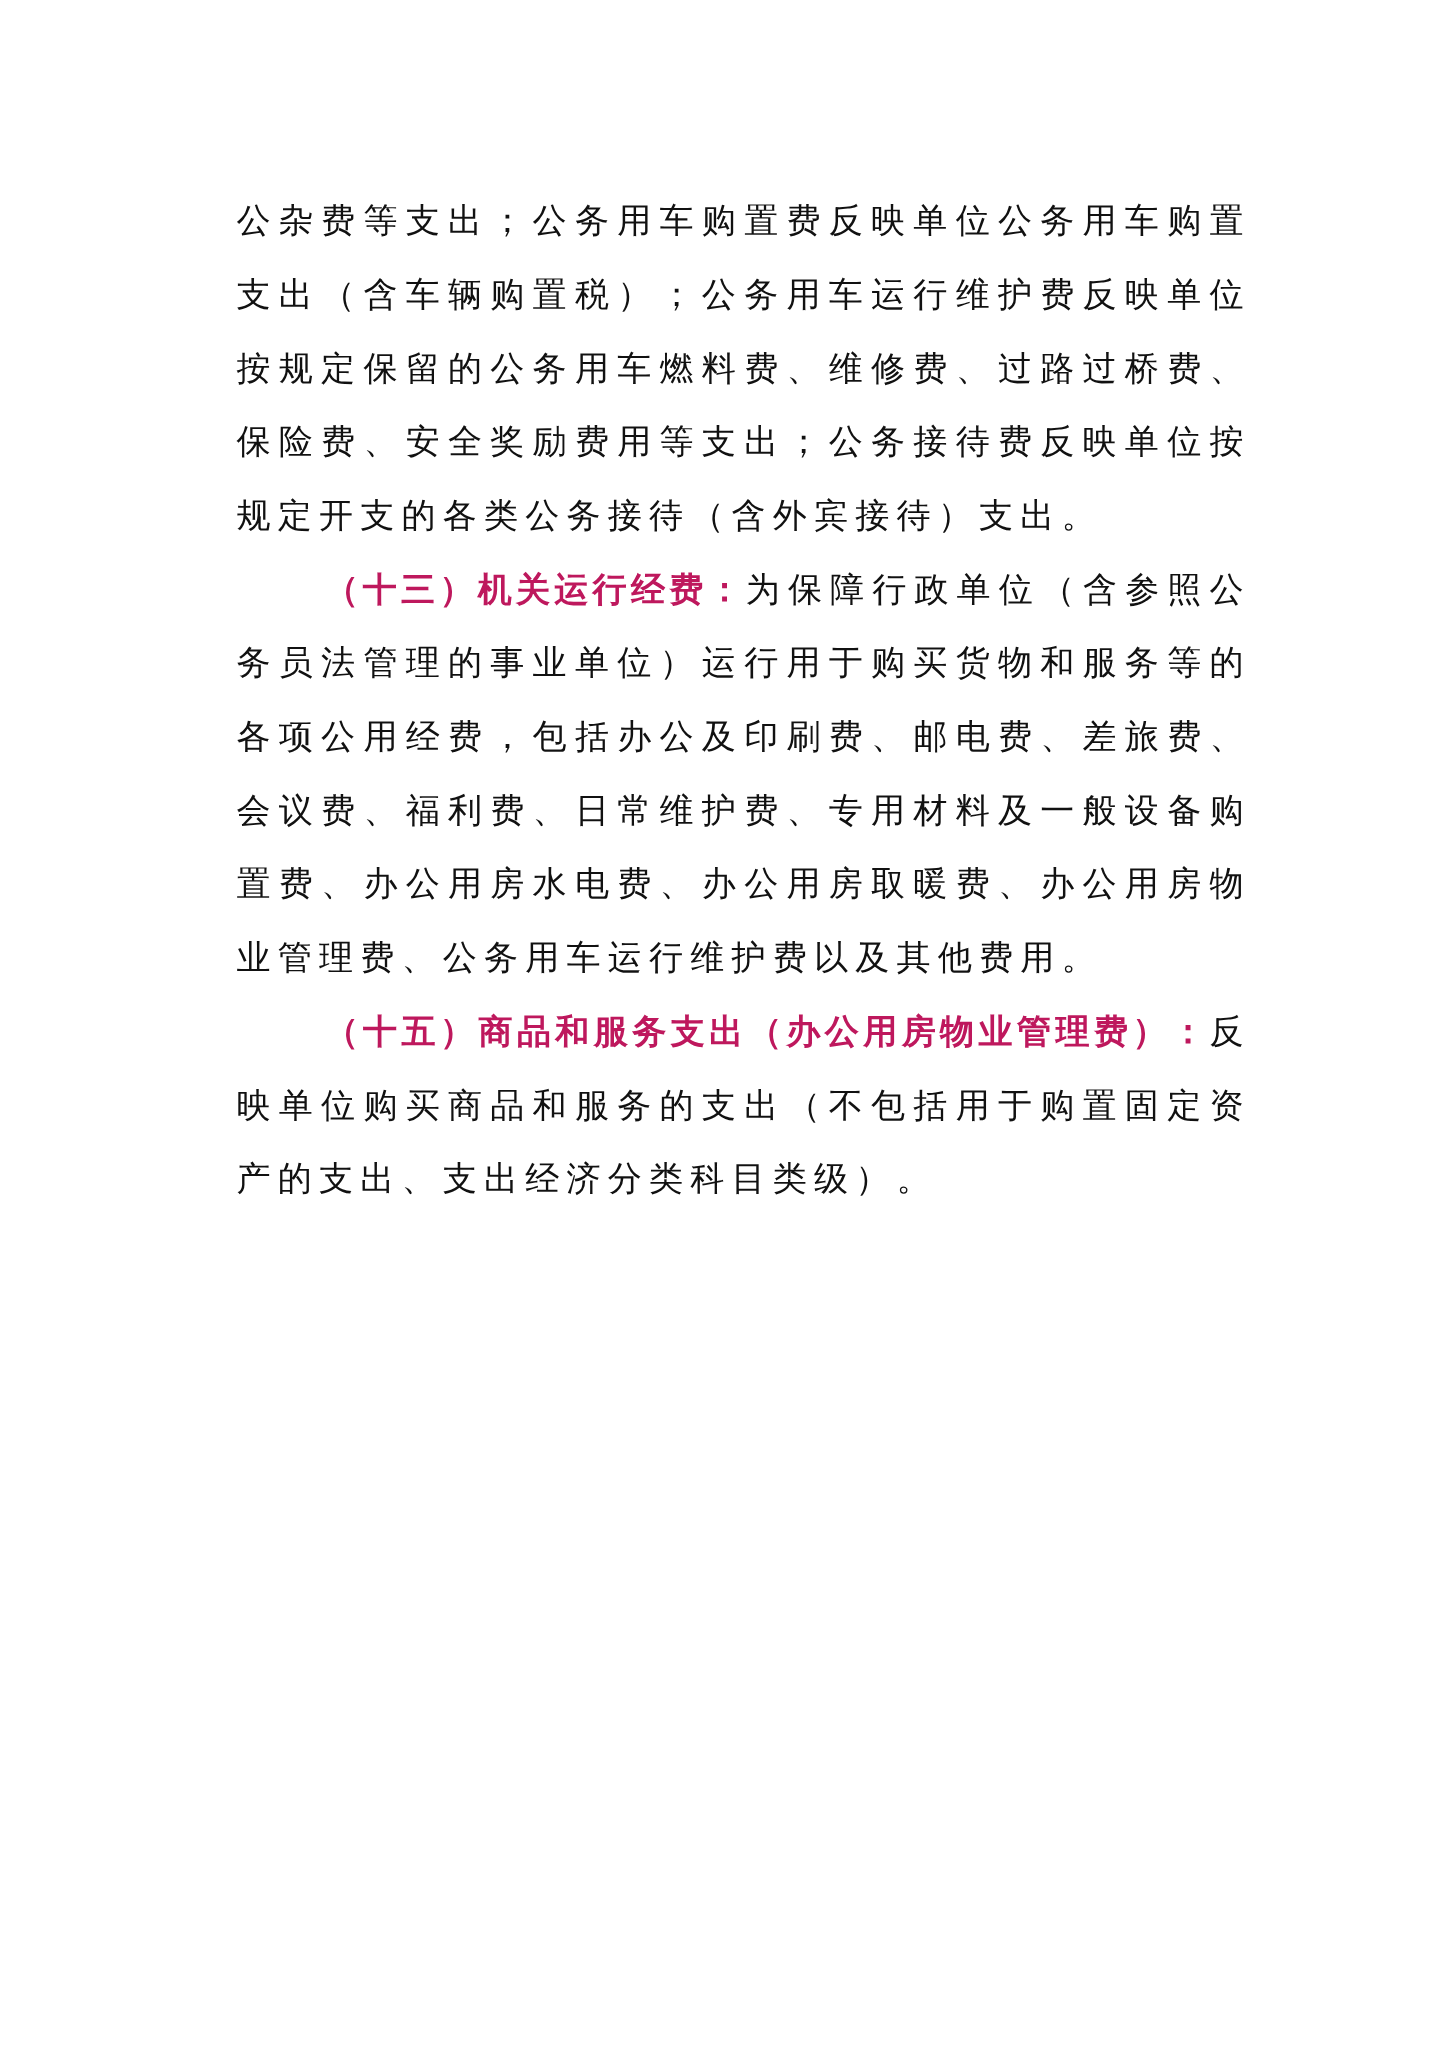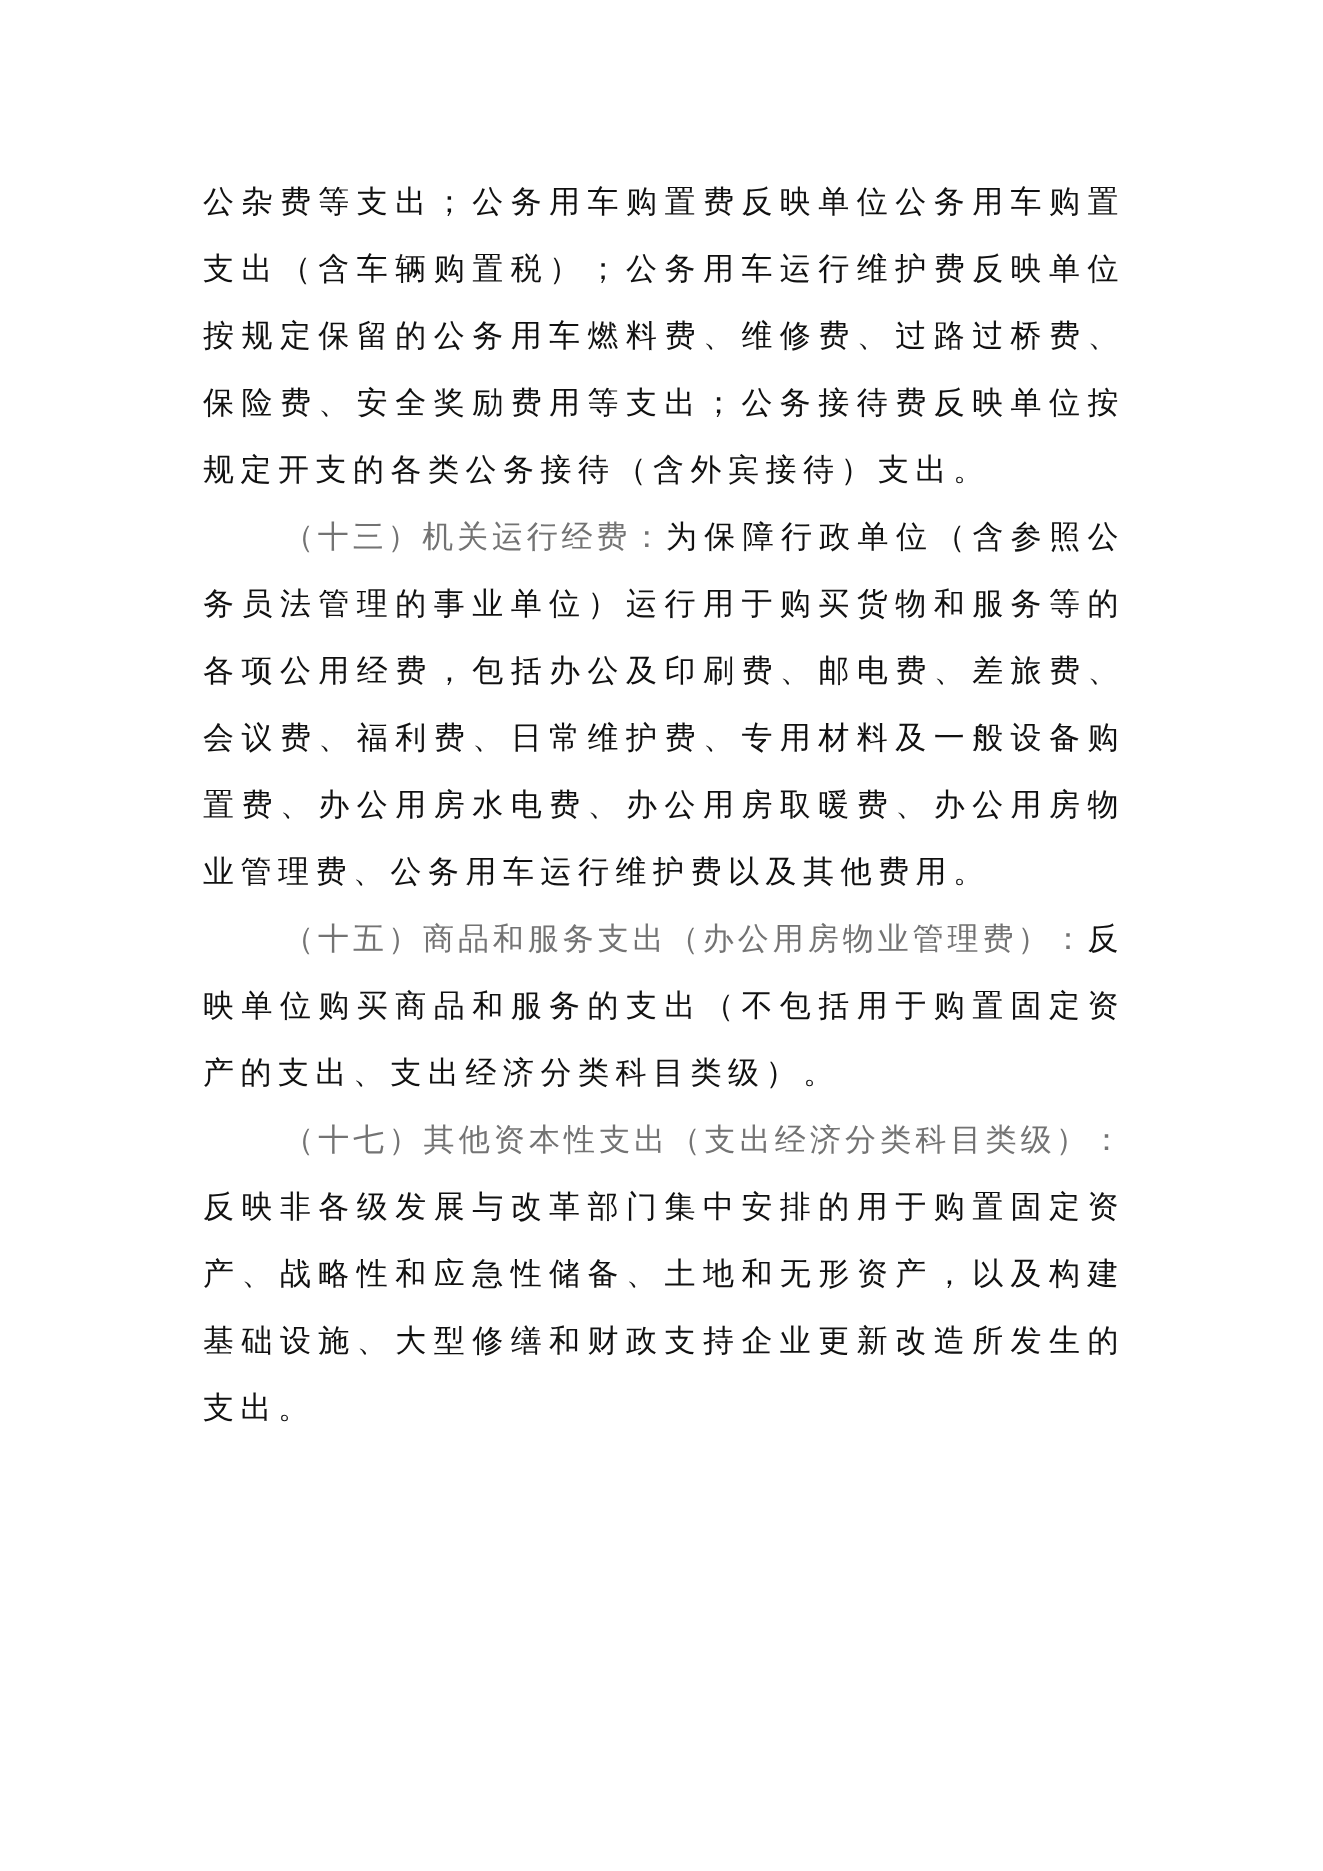--- a/index.html
+++ b/index.html
@@ -10,41 +10,41 @@
     body {
       width: 1323px;
       height: 1871px;
       position: relative;
       overflow: hidden;
       font-family: "DejaVu Serif", "Liberation Serif", serif;
       color: #111111;
     }
     .page {
       position: absolute;
-      left: 203px;
+      left: 215px;
       top: 168px;
       width: 922px;
     }
     .para {
       margin: 0;
       font-size: 31px;
       line-height: 67px;
       letter-spacing: 6.5px;
       text-align: justify;
       text-justify: inter-character;
       word-break: break-all;
     }
     .para.indent {
       text-indent: 80px;
     }
     .heading {
       font-family: "DejaVu Sans", "Liberation Sans", sans-serif;
-      font-weight: normal;
+      font-weight: bold;
       letter-spacing: 3px;
-      color: #737373;
+      color: #be185d;
     }
     .body-text {
       font-weight: normal;
     }
   </style>
 </head>
 <body>
 
 <div class="page">
 
@@ -55,17 +55,14 @@
   <p class="para indent">
     <span class="heading">（十三）机关运行经费：</span><span class="body-text">为保障行政单位（含参照公务员法管理的事业单位）运行用于购买货物和服务等的各项公用经费，包括办公及印刷费、邮电费、差旅费、会议费、福利费、日常维护费、专用材料及一般设备购置费、办公用房水电费、办公用房取暖费、办公用房物业管理费、公务用车运行维护费以及其他费用。</span>
   </p>
 
 
   <p class="para indent">
     <span class="heading">（十五）商品和服务支出（办公用房物业管理费）：</span><span class="body-text">反映单位购买商品和服务的支出（不包括用于购置固定资产的支出、支出经济分类科目类级）。</span>
   </p>
 
 
-  <p class="para indent">
-    <span class="heading">（十七）其他资本性支出（支出经济分类科目类级）：</span><span class="body-text">反映非各级发展与改革部门集中安排的用于购置固定资产、战略性和应急性储备、土地和无形资产，以及构建基础设施、大型修缮和财政支持企业更新改造所发生的支出。</span>
-  </p>
 
 </div>
 
 </body></html>

